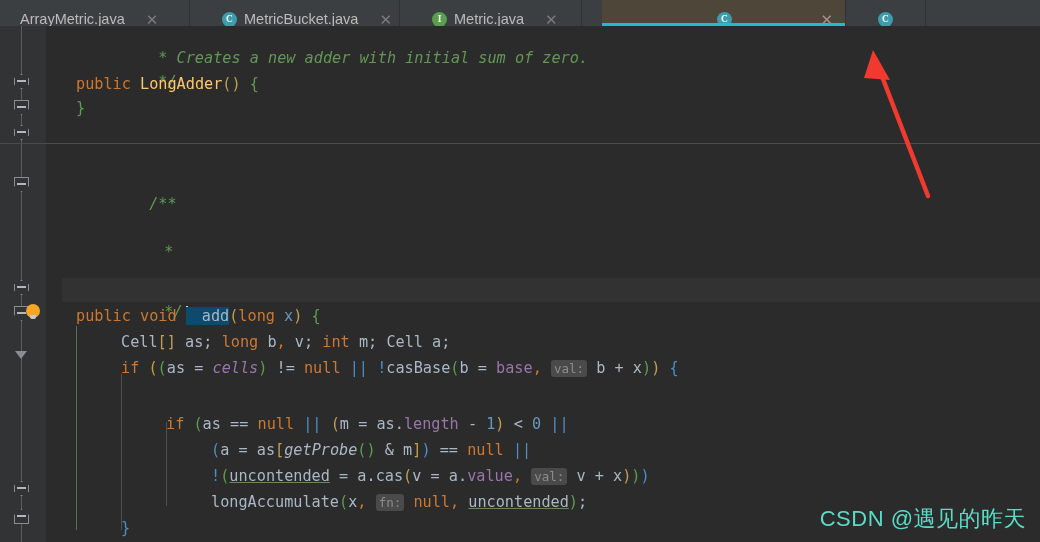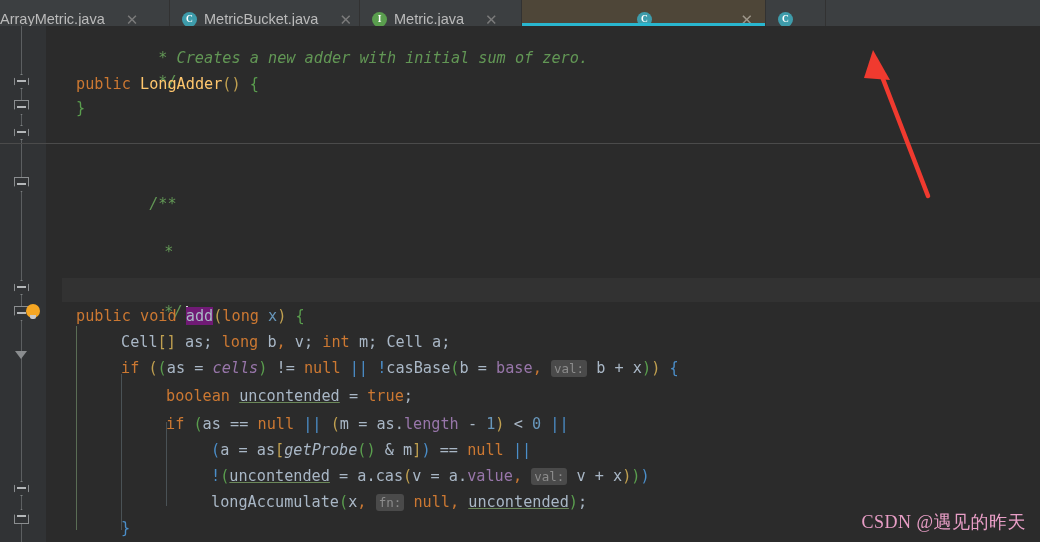--- a/index.html
+++ b/index.html
@@ -31,20 +31,21 @@
     align-items: center;
     gap: 7px;
     padding: 12px 10px 0 12px;
     height: 26px;
     box-sizing: border-box;
     flex: 0 0 auto;
     color: #bbbbbb;
     font-size: 14.5px;
     white-space: nowrap;
     border-right: 1px solid #323232;
+    margin-left: 20px;
   }
   .tab.active {
     background: #4e4638;
     color: #d6d0c4;
   }
   .tab.active::after {
     content: "";
     position: absolute;
     left: 0; right: 0; bottom: 0;
     height: 3px;
@@ -220,21 +221,22 @@
   .brG  { color: #5a9e4e; }
   .brB  { color: #4b8ec9; }
   .hint {
     background: #4a4a4a;
     color: #8c8c8c;
     border-radius: 3px;
     padding: 1px 3px;
     font-size: 12.5px;
   }
   .sel {
-    background: #701a75;
+    background: #0c4a6e;
+    padding-left: 16px;
   }
   .caret {
     display: inline-block;
     width: 0;
     border-left: 2px solid #d8d8d8;
     height: 18px;
     vertical-align: -3px;
     margin-right: -2px;
   }
 
@@ -243,23 +245,23 @@
     position: absolute;
     left: 850px; top: 18px;
     width: 110px; height: 160px;
     pointer-events: none;
   }
 
   
   .watermark {
     position: absolute;
     right: 14px; bottom: 8px;
-    color: #f9a8d4;
-    font-size: 18px;
-    font-family: Liberation Serif, serif;
+    color: #5eead4;
+    font-size: 22px;
+    font-family: Liberation Sans, sans-serif;
     opacity: .92;
     letter-spacing: .5px;
   }
 </style>
 </head>
 <body>
 
 <div id="app">
 
   <div class="tabbar">
@@ -382,21 +384,20 @@
       
       <div class="ln" style="top:278px; left:14px;"><span class="kw">public</span> <span class="kw">void</span> <span class="caret"></span><span class="sel">add</span><span class="brY">(</span><span class="kw">long</span> <span class="num">x</span><span class="brY">)</span> <span class="brG">{</span></div>
 
       
       <div class="ln" style="top:304px; left:59px;"><span class="typ">Cell</span><span class="brY">[]</span> <span class="ident">as</span><span class="ident">;</span> <span class="kw">long</span> <span class="ident">b</span><span class="kw">,</span> <span class="ident">v</span><span class="ident">;</span> <span class="kw">int</span> <span class="ident">m</span><span class="ident">;</span> <span class="typ">Cell</span> <span class="ident">a</span><span class="ident">;</span></div>
 
       
       <div class="ln" style="top:330px; left:59px;"><span class="kw">if</span> <span class="brY">(</span><span class="brG">(</span><span class="ident">as</span> = <span class="sfld" style="color:#9876aa;">cells</span><span class="brG">)</span> != <span class="kw">null</span> <span class="brB">||</span> <span class="brB">!</span><span class="ident">casBase</span><span class="brG">(</span><span class="ident">b</span> = <span class="fld">base</span><span class="kw">,</span> <span class="hint">val:</span> <span class="ident">b</span> + <span class="ident">x</span><span class="brG">)</span><span class="brY">)</span> <span class="brB">{</span></div>
 
       
-      <div class="ln" style="top:358px; left:104px;"><span class="kw">boolean</span> <span class="warn">uncontended</span> = <span class="kw">true</span><span class="ident">;</span></div>
 
       
       <div class="ln" style="top:386px; left:104px;"><span class="kw">if</span> <span class="brG">(</span><span class="ident">as</span> == <span class="kw">null</span> <span class="brB">||</span> <span class="brY">(</span><span class="ident">m</span> = <span class="ident">as</span>.<span class="fld" style="color:#9876aa;">length</span> - <span class="num">1</span><span class="brY">)</span> &lt; <span class="num">0</span> <span class="brB">||</span></div>
 
       
       <div class="ln" style="top:412px; left:149px;"><span class="brB">(</span><span class="ident">a</span> = <span class="ident">as</span><span class="brY">[</span><span class="smth">getProbe</span><span class="brG">(</span><span class="brG">)</span> &amp; <span class="ident">m</span><span class="brY">]</span><span class="brB">)</span> == <span class="kw">null</span> <span class="brB">||</span></div>
 
       
       <div class="ln" style="top:438px; left:149px;"><span class="brB">!</span><span class="brG">(</span><span class="warn">uncontended</span> = <span class="ident">a</span>.<span class="ident">cas</span><span class="brY">(</span><span class="ident">v</span> = <span class="ident">a</span>.<span class="fld">value</span><span class="kw">,</span> <span class="hint">val:</span> <span class="ident">v</span> + <span class="ident">x</span><span class="brY">)</span><span class="brG">)</span><span class="brB">)</span></div>
 

